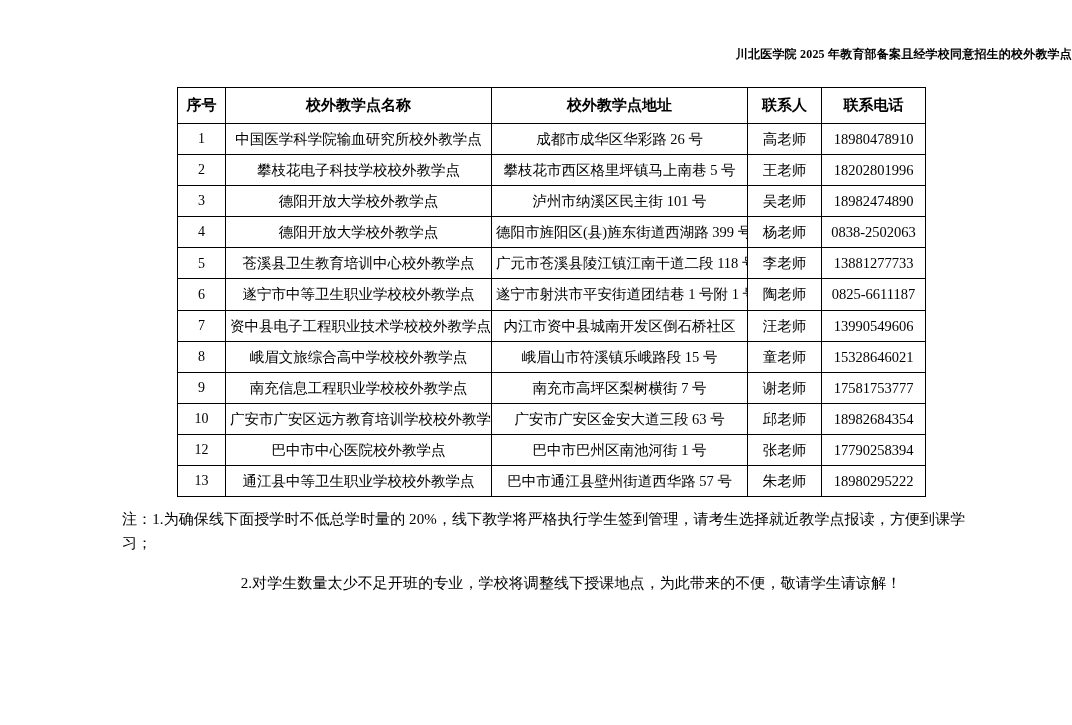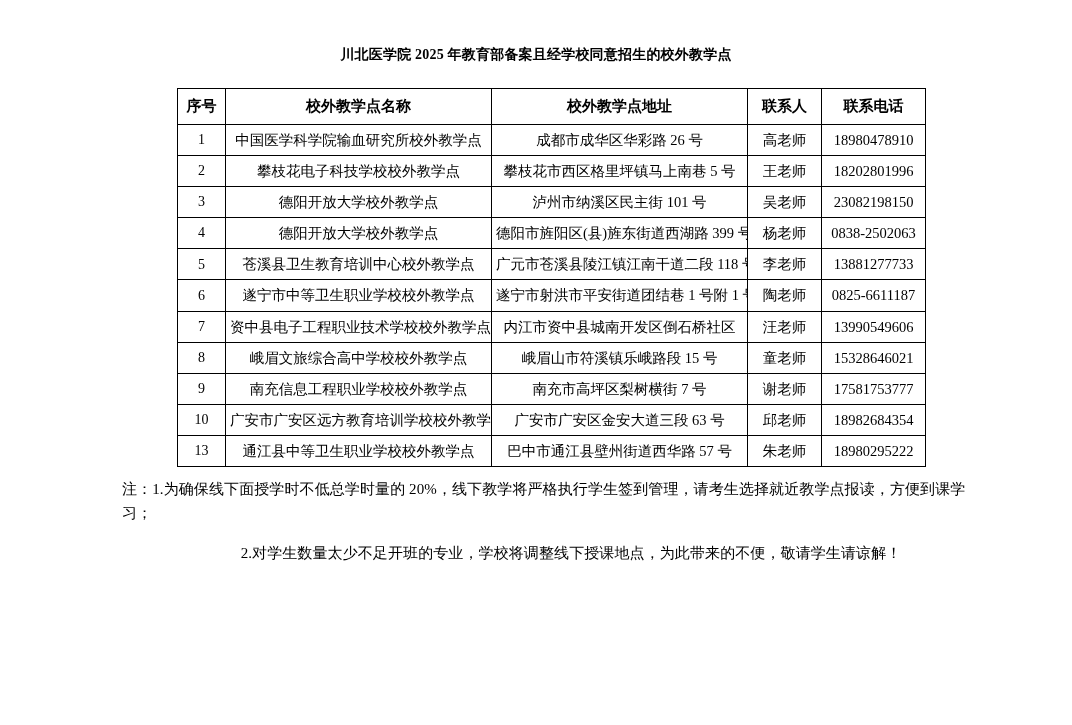--- a/index.html
+++ b/index.html
@@ -16,22 +16,22 @@
     overflow: hidden;
   }
   .page {
     width: 1072px;
     height: 725px;
     box-sizing: border-box;
     padding: 0;
     position: relative;
   }
   .doc-title {
-    text-align: center;
-    font-size: 14px;
+    text-align: right;
+    font-size: 12px;
     font-weight: bold;
     letter-spacing: 0.2px;
     margin-top: 46px;
     margin-bottom: 24px;
   }
   .table-wrap {
     width: 718px;
     margin: 0 auto;
   }
   table.main-table {
@@ -124,21 +124,21 @@
           <td>攀枝花电子科技学校校外教学点</td>
           <td>攀枝花市西区格里坪镇马上南巷 5 号</td>
           <td>王老师</td>
           <td>18202801996</td>
         </tr>
         <tr>
           <td class="col-idx">3</td>
           <td>德阳开放大学校外教学点</td>
           <td>泸州市纳溪区民主街 101 号</td>
           <td>吴老师</td>
-          <td>23082198150</td>
+          <td>18982474890</td>
         </tr>
         <tr>
           <td class="col-idx">4</td>
           <td>德阳开放大学校外教学点</td>
           <td>德阳市旌阳区(县)旌东街道西湖路 399 号</td>
           <td>杨老师</td>
           <td>0838-2502063</td>
         </tr>
         <tr>
           <td class="col-idx">5</td>
@@ -176,20 +176,27 @@
           <td>17581753777</td>
         </tr>
         <tr>
           <td class="col-idx">10</td>
           <td>广安市广安区远方教育培训学校校外教学点</td>
           <td>广安市广安区金安大道三段 63 号</td>
           <td>邱老师</td>
           <td>18982684354</td>
         </tr>
         <tr>
+          <td class="col-idx">12</td>
+          <td>巴中市中心医院校外教学点</td>
+          <td>巴中市巴州区南池河街 1 号</td>
+          <td>张老师</td>
+          <td>17790258394</td>
+        </tr>
+        <tr>
           <td class="col-idx">13</td>
           <td>通江县中等卫生职业学校校外教学点</td>
           <td>巴中市通江县壁州街道西华路 57 号</td>
           <td>朱老师</td>
           <td>18980295222</td>
         </tr>
       </tbody>
     </table>
   </div>
 

